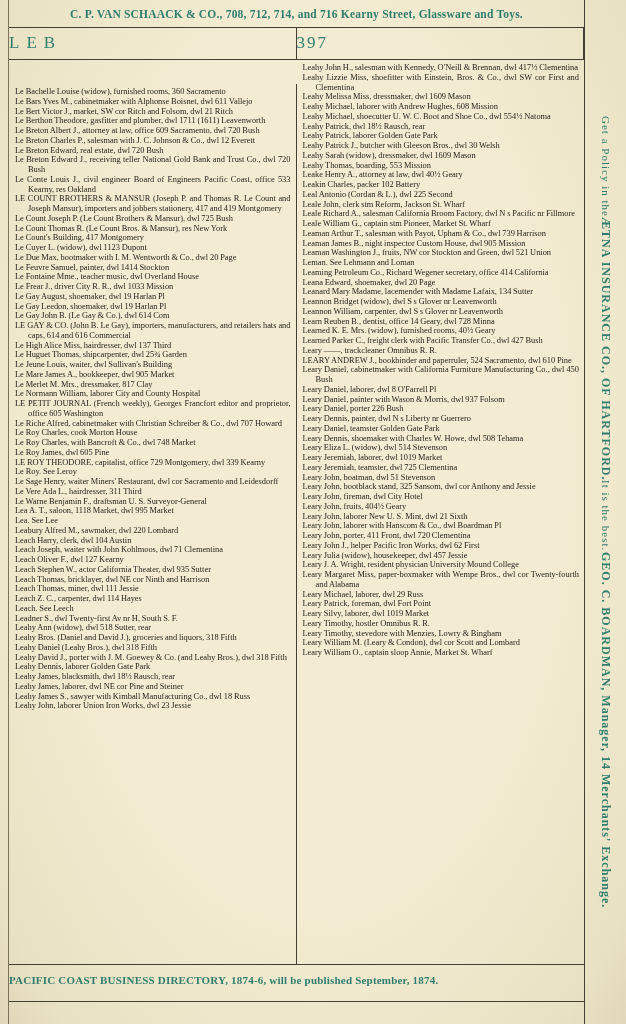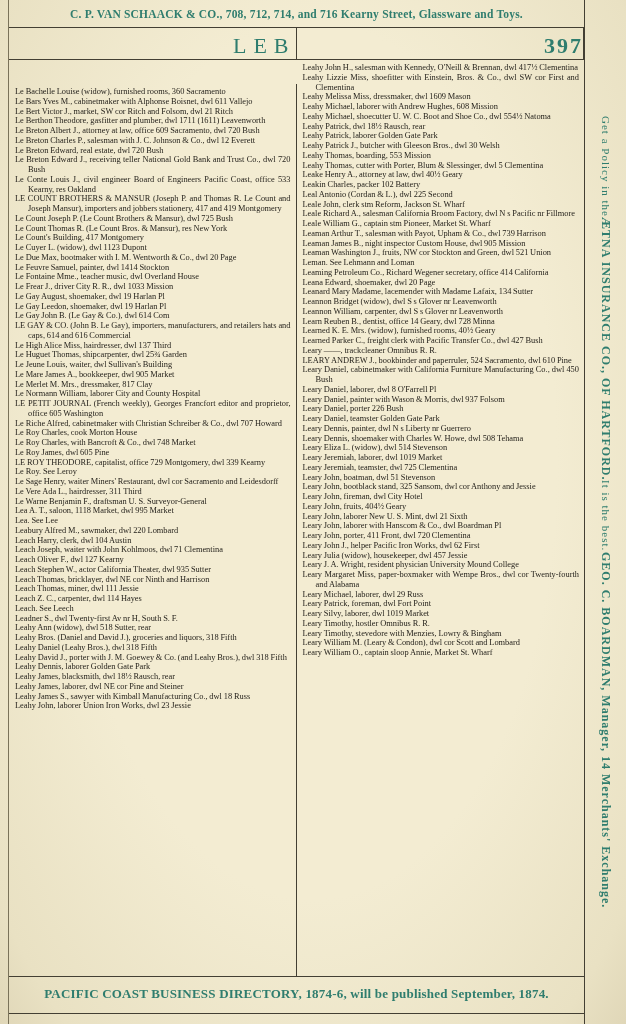--- a/index.html
+++ b/index.html
@@ -10,53 +10,53 @@
   }
   .page {
     position:relative; width:626px; height:1024px; overflow:hidden;
     background: radial-gradient(ellipse at 50% 45%, #f3ecd2 55%, #e9e1c3 90%, #e0d7b8 100%);
     color: var(--ink, #26231d);
   }
   .main-area {
     position:absolute; left:8px; top:0; width:577px; height:1024px;
     border-left:1px solid #7a7259;
     border-right:1px solid #433f33;
-    padding:5px 0 4px 0;
+    padding:5px 0 16px 0;
     display:flex; flex-direction:column;
   }
   .topbar {
     height:23px; border-bottom:1px solid #433f33;
     text-align:center; padding-top:3px;
     color:var(--accent,#2f7d6e); font-weight:bold; font-size:11.5px; letter-spacing:0.2px;
     white-space:nowrap;
   }
   .header-row {
     display:flex; height:32px; border-bottom:1px solid #433f33;
   }
   .hcell {
-    flex:1; text-align:right; padding-top:5px;
-    color:var(--accent,#2f7d6e); font-size:22px; letter-spacing:7px; font-weight:normal;
-  }
-  .hcell.num { border-left:1px solid #433f33; border-right:1px solid #433f33; letter-spacing:2px;font-weight:bold; }
+    flex:1; text-align:left; padding-top:5px;
+    color:var(--accent,#2f7d6e); font-size:17px; letter-spacing:7px; font-weight:normal;
+  }
+  .hcell.num { border-left:1px solid #433f33; border-right:1px solid #433f33; letter-spacing:2px; }
   .columns { flex:1; display:flex; overflow:hidden; }
   .col {
     width:50%; padding:3px 5px 0 6px; overflow:hidden;
   }
   .col.first { border-right:1px solid #433f33;margin-top:24px; }
   .entry {
     font-size:8.4px; line-height:9.75px; text-align:justify;
     padding-left:13px; text-indent:-13px;
     color:var(--ink,#26231d);
     word-spacing:-0.3px;
   }
   .footer {
     height:38px; border-top:1px solid #433f33; border-bottom:1px solid #433f33;
     margin-bottom:6px;
-    text-align:center; padding-top:9px;
-    color:var(--accent,#2f7d6e); font-weight:bold; font-size:13px; letter-spacing:0.2px;
+    padding-top:9px;
+    color:var(--accent,#2f7d6e); font-weight:bold; font-size:11px; letter-spacing:0.2px;
     white-space:nowrap;
   }
   .sidebar {
     position:absolute; right:0; top:0; width:41px; height:1024px;
     writing-mode:vertical-rl; text-orientation:mixed;
     display:flex; align-items:center; justify-content:center;
     padding:8px 0; text-align:center;
     color:var(--accent,#2f7d6e);
     font-size:11px; letter-spacing:1px; line-height:41px;
     white-space:nowrap; overflow:hidden;
@@ -142,22 +142,22 @@
         </div>
       <div class="col">
           <div class="entry">Leahy John H., salesman with Kennedy, O'Neill &amp; Brennan, dwl 417½ Clementina</div>
           <div class="entry">Leahy Lizzie Miss, shoefitter with Einstein, Bros. &amp; Co., dwl SW cor First and Clementina</div>
           <div class="entry">Leahy Melissa Miss, dressmaker, dwl 1609 Mason</div>
           <div class="entry">Leahy Michael, laborer with Andrew Hughes, 608 Mission</div>
           <div class="entry">Leahy Michael, shoecutter U. W. C. Boot and Shoe Co., dwl 554½ Natoma</div>
           <div class="entry">Leahy Patrick, dwl 18½ Rausch, rear</div>
           <div class="entry">Leahy Patrick, laborer Golden Gate Park</div>
           <div class="entry">Leahy Patrick J., butcher with Gleeson Bros., dwl 30 Welsh</div>
+          <div class="entry">Leahy Sarah (widow), dressmaker, dwl 1609 Mason</div>
           <div class="entry">Leahy Thomas, boarding, 553 Mission</div>
-          <div class="entry">Leahy Thomas, cutter with Porter, Blum &amp; Slessinger, dwl 5 Clementina</div>
           <div class="entry">Leake Henry A., attorney at law, dwl 40½ Geary</div>
           <div class="entry">Leakin Charles, packer 102 Battery</div>
           <div class="entry">Leal Antonio (Cordan &amp; L.), dwl 225 Second</div>
           <div class="entry">Leale John, clerk stm Reform, Jackson St. Wharf</div>
           <div class="entry">Leale Richard A., salesman California Broom Factory, dwl N s Pacific nr Fillmore</div>
           <div class="entry">Leale William G., captain stm Pioneer, Market St. Wharf</div>
           <div class="entry">Leaman Arthur T., salesman with Payot, Upham &amp; Co., dwl 739 Harrison</div>
           <div class="entry">Leaman James B., night inspector Custom House, dwl 905 Mission</div>
           <div class="entry">Leaman Washington J., fruits, NW cor Stockton and Green, dwl 521 Union</div>
           <div class="entry">Leman.  See Lehmann and Loman</div>
@@ -168,22 +168,22 @@
           <div class="entry">Leannon William, carpenter, dwl S s Glover nr Leavenworth</div>
           <div class="entry">Learn Reuben B., dentist, office 14 Geary, dwl 728 Minna</div>
           <div class="entry">Learned K. E. Mrs. (widow), furnished rooms, 40½ Geary</div>
           <div class="entry">Learned Parker C., freight clerk with Pacific Transfer Co., dwl 427 Bush</div>
           <div class="entry">Leary ——, trackcleaner Omnibus R. R.</div>
           <div class="entry">LEARY ANDREW J., bookbinder and paperruler, 524 Sacramento, dwl 610 Pine</div>
           <div class="entry">Leary Daniel, cabinetmaker with California Furniture Manufacturing Co., dwl 450 Bush</div>
           <div class="entry">Leary Daniel, laborer, dwl 8 O'Farrell Pl</div>
           <div class="entry">Leary Daniel, painter with Wason &amp; Morris, dwl 937 Folsom</div>
           <div class="entry">Leary Daniel, porter 226 Bush</div>
+          <div class="entry">Leary Dennis, painter, dwl N s Liberty nr Guerrero</div>
           <div class="entry">Leary Daniel, teamster Golden Gate Park</div>
-          <div class="entry">Leary Dennis, painter, dwl N s Liberty nr Guerrero</div>
           <div class="entry">Leary Dennis, shoemaker with Charles W. Howe, dwl 508 Tehama</div>
           <div class="entry">Leary Eliza L. (widow), dwl 514 Stevenson</div>
           <div class="entry">Leary Jeremiah, laborer, dwl 1019 Market</div>
           <div class="entry">Leary Jeremiah, teamster, dwl 725 Clementina</div>
           <div class="entry">Leary John, boatman, dwl 51 Stevenson</div>
           <div class="entry">Leary John, bootblack stand, 325 Sansom, dwl cor Anthony and Jessie</div>
           <div class="entry">Leary John, fireman, dwl City Hotel</div>
           <div class="entry">Leary John, fruits, 404½ Geary</div>
           <div class="entry">Leary John, laborer New U. S. Mint, dwl 21 Sixth</div>
           <div class="entry">Leary John, laborer with Hanscom &amp; Co., dwl Boardman Pl</div>

